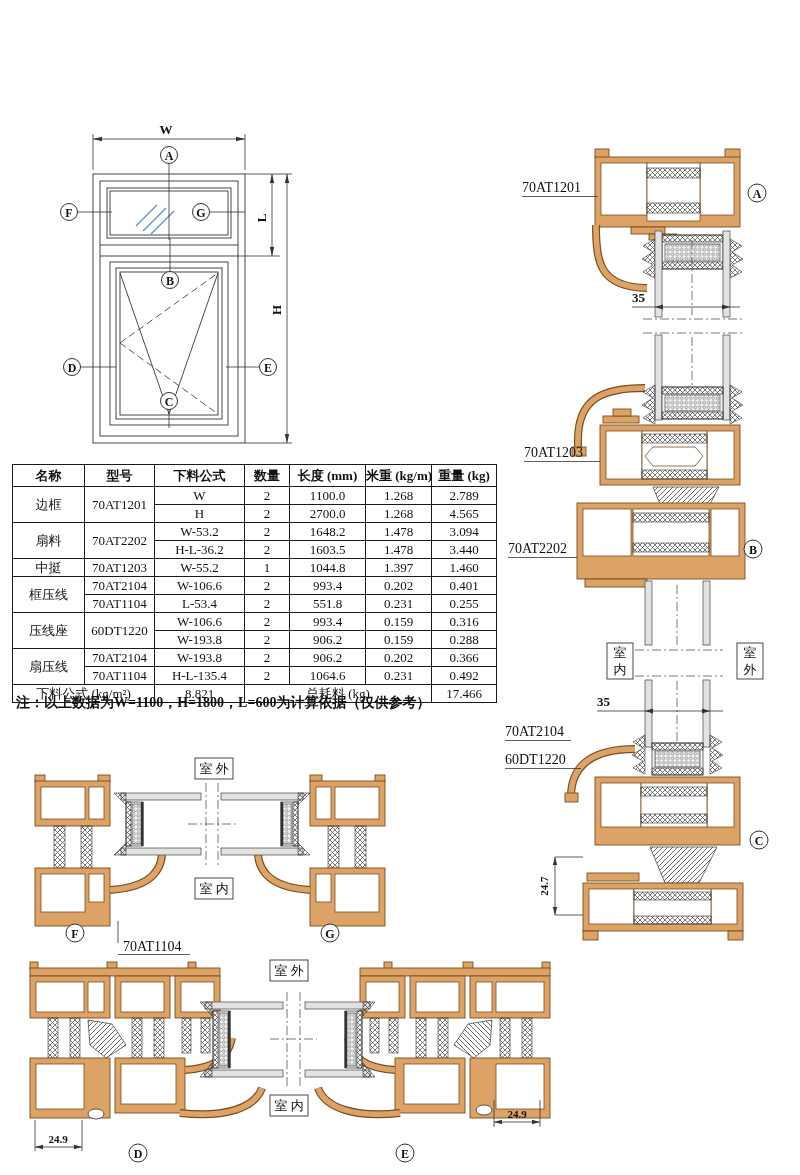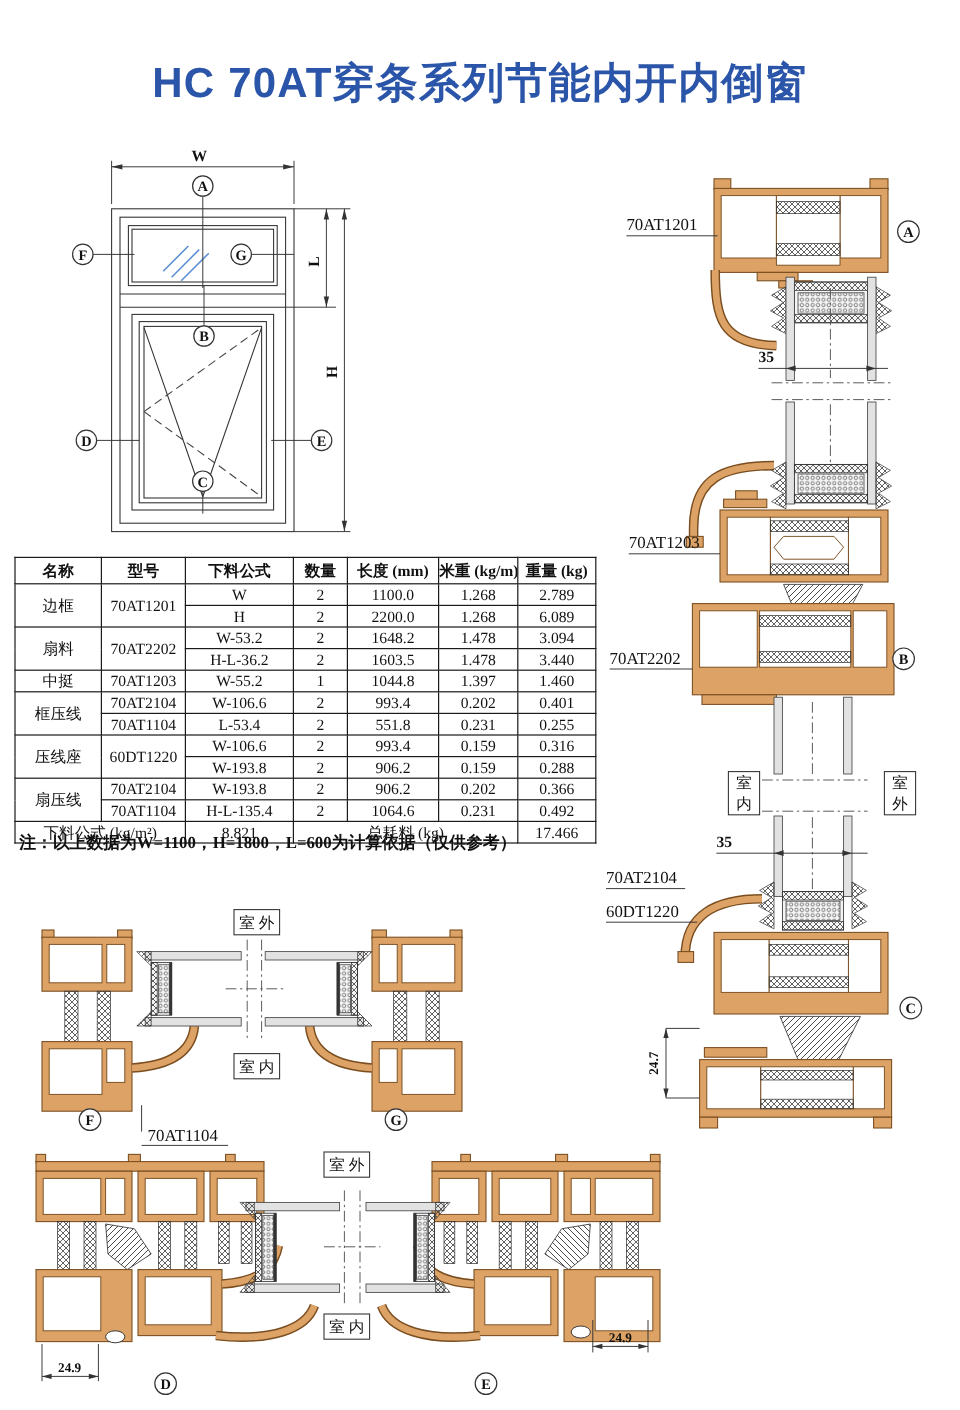--- a/index.html
+++ b/index.html
@@ -38,21 +38,20 @@
            text-anchor:middle;}
   .cjk{font-family:"Liberation Serif",serif;font-size:13px;fill:#111;text-anchor:middle;}
   .roombox{fill:#fff;stroke:#333;stroke-width:0.9;}
   .glassblue{stroke:#5b8fd4;stroke-width:1.3;fill:none;}
 </style>
 </head>
 <body>
 
 <div id="canvas">
 
-  <div id="title" class="abs">HC 70AT穿条系列节能内开内倒窗</div>
 
   <svg class="abs" style="left:40px;top:110px;" width="270" height="345" viewBox="0 0 270 345">
     <defs>
       <pattern id="xh" patternUnits="userSpaceOnUse" width="5" height="5">
         <path d="M0,5 L5,0 M0,0 L5,5" stroke="#444" stroke-width="0.7" fill="none"></path>
       </pattern>
       <pattern id="dh" patternUnits="userSpaceOnUse" width="5" height="5">
         <path d="M0,5 L5,0" stroke="#444" stroke-width="0.8" fill="none"></path>
       </pattern>
       <pattern id="dots" patternUnits="userSpaceOnUse" width="4.5" height="4.5">
@@ -330,23 +329,23 @@
         <td rowspan="2">70AT1201</td>
         <td>W</td>
         <td>2</td>
         <td>1100.0</td>
         <td>1.268</td>
         <td>2.789</td>
       </tr>
       <tr>
         <td>H</td>
         <td>2</td>
-        <td>2200.0</td>
+        <td>2700.0</td>
         <td>1.268</td>
-        <td>6.089</td>
+        <td>4.565</td>
       </tr>
       <tr>
         <td rowspan="2">扇料</td>
         <td rowspan="2">70AT2202</td>
         <td>W-53.2</td>
         <td>2</td>
         <td>1648.2</td>
         <td>1.478</td>
         <td>3.094</td>
       </tr>

